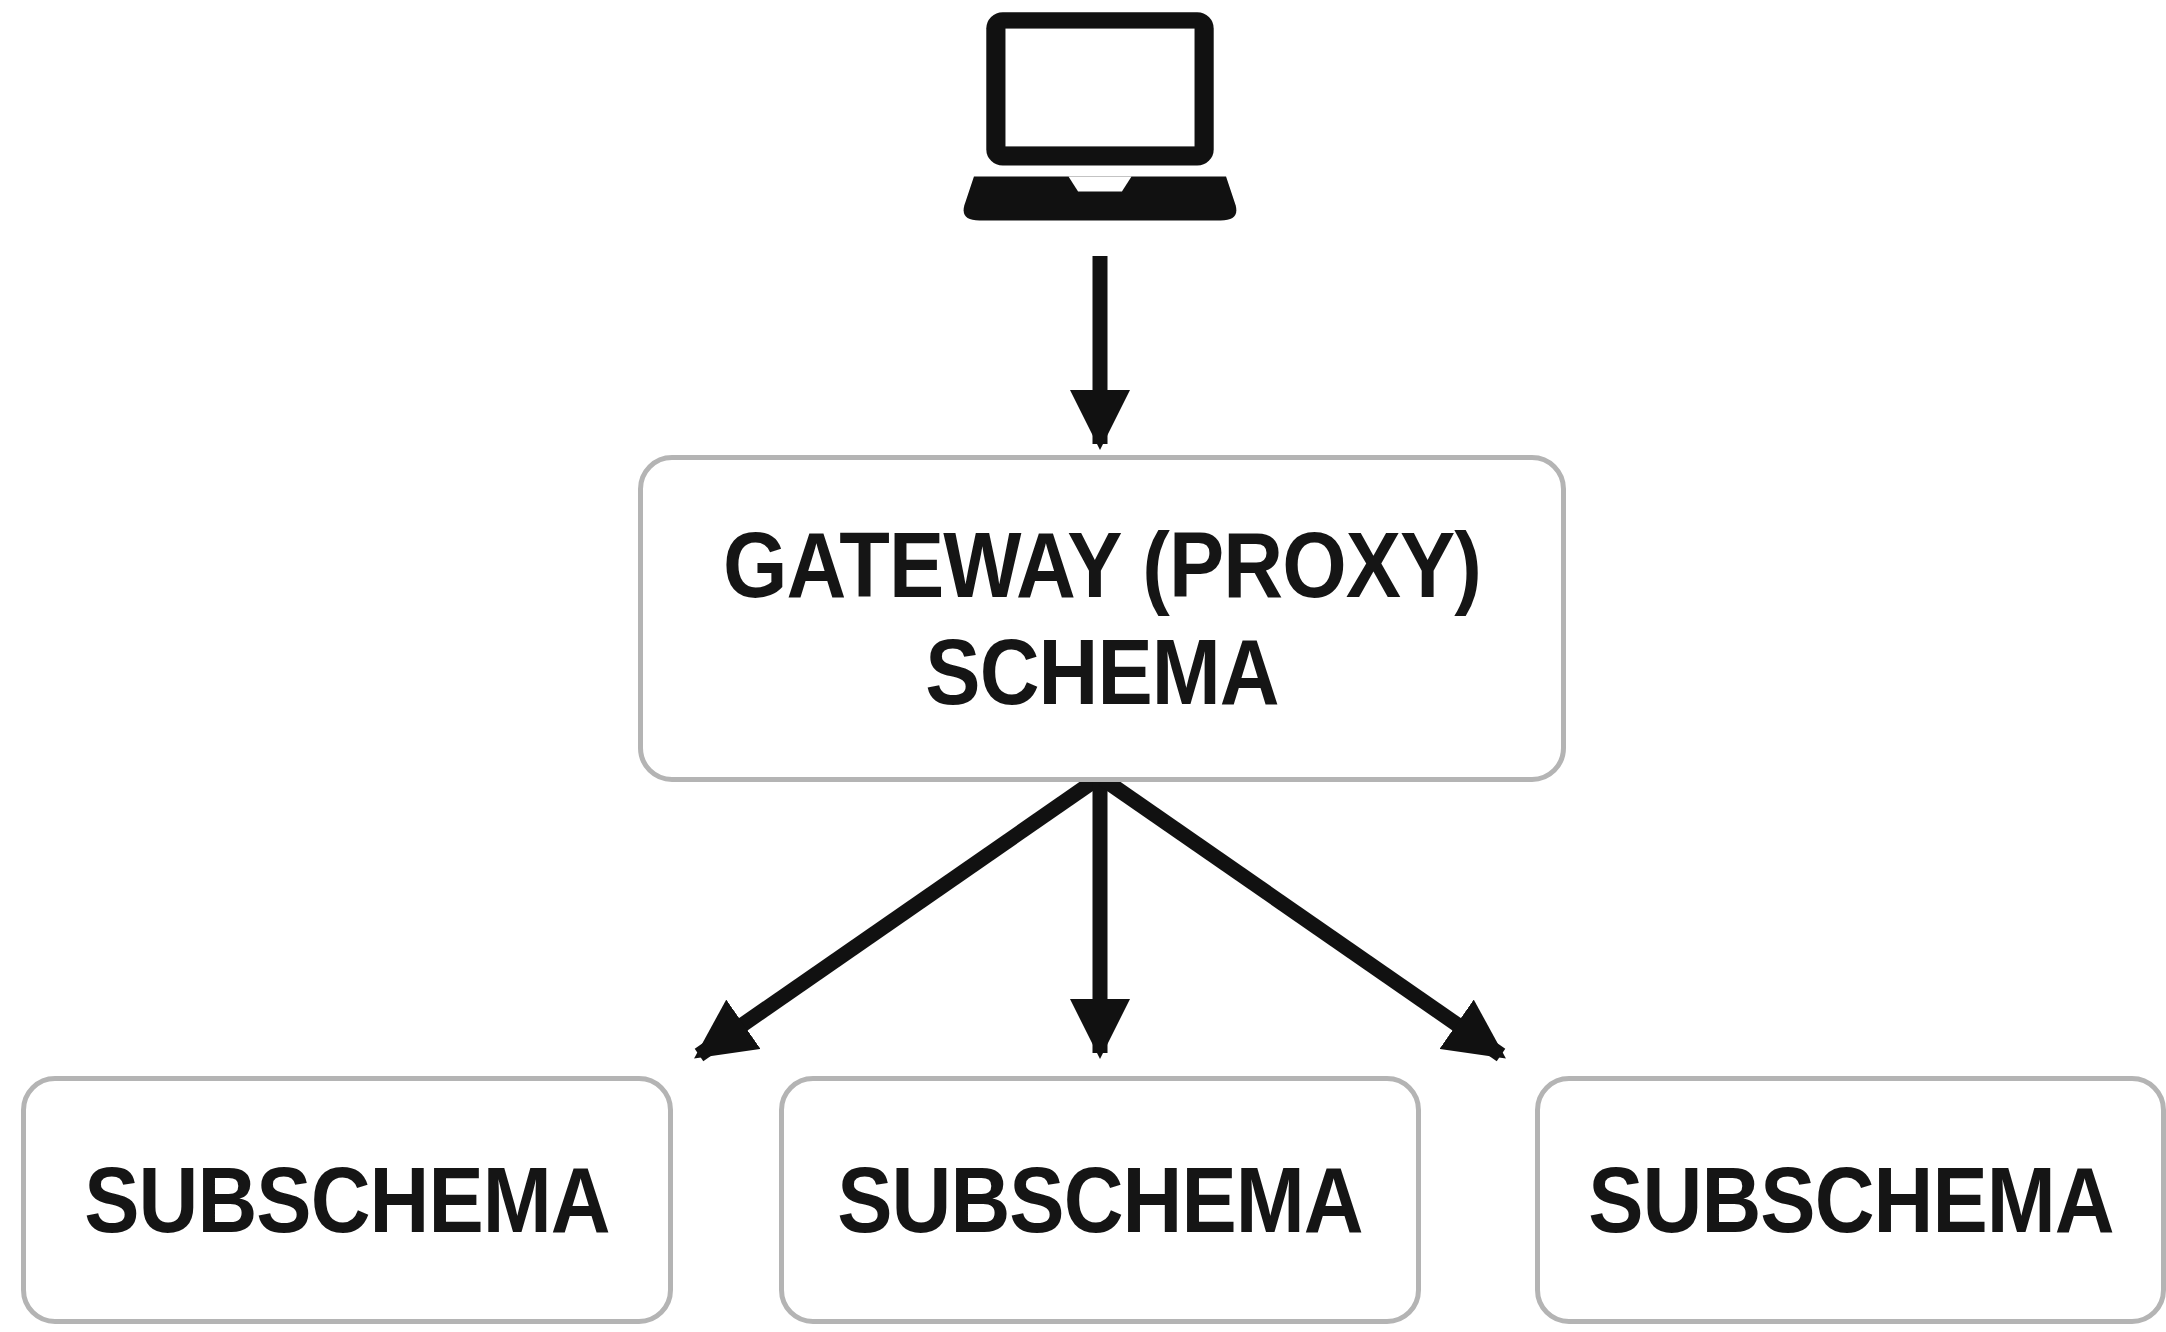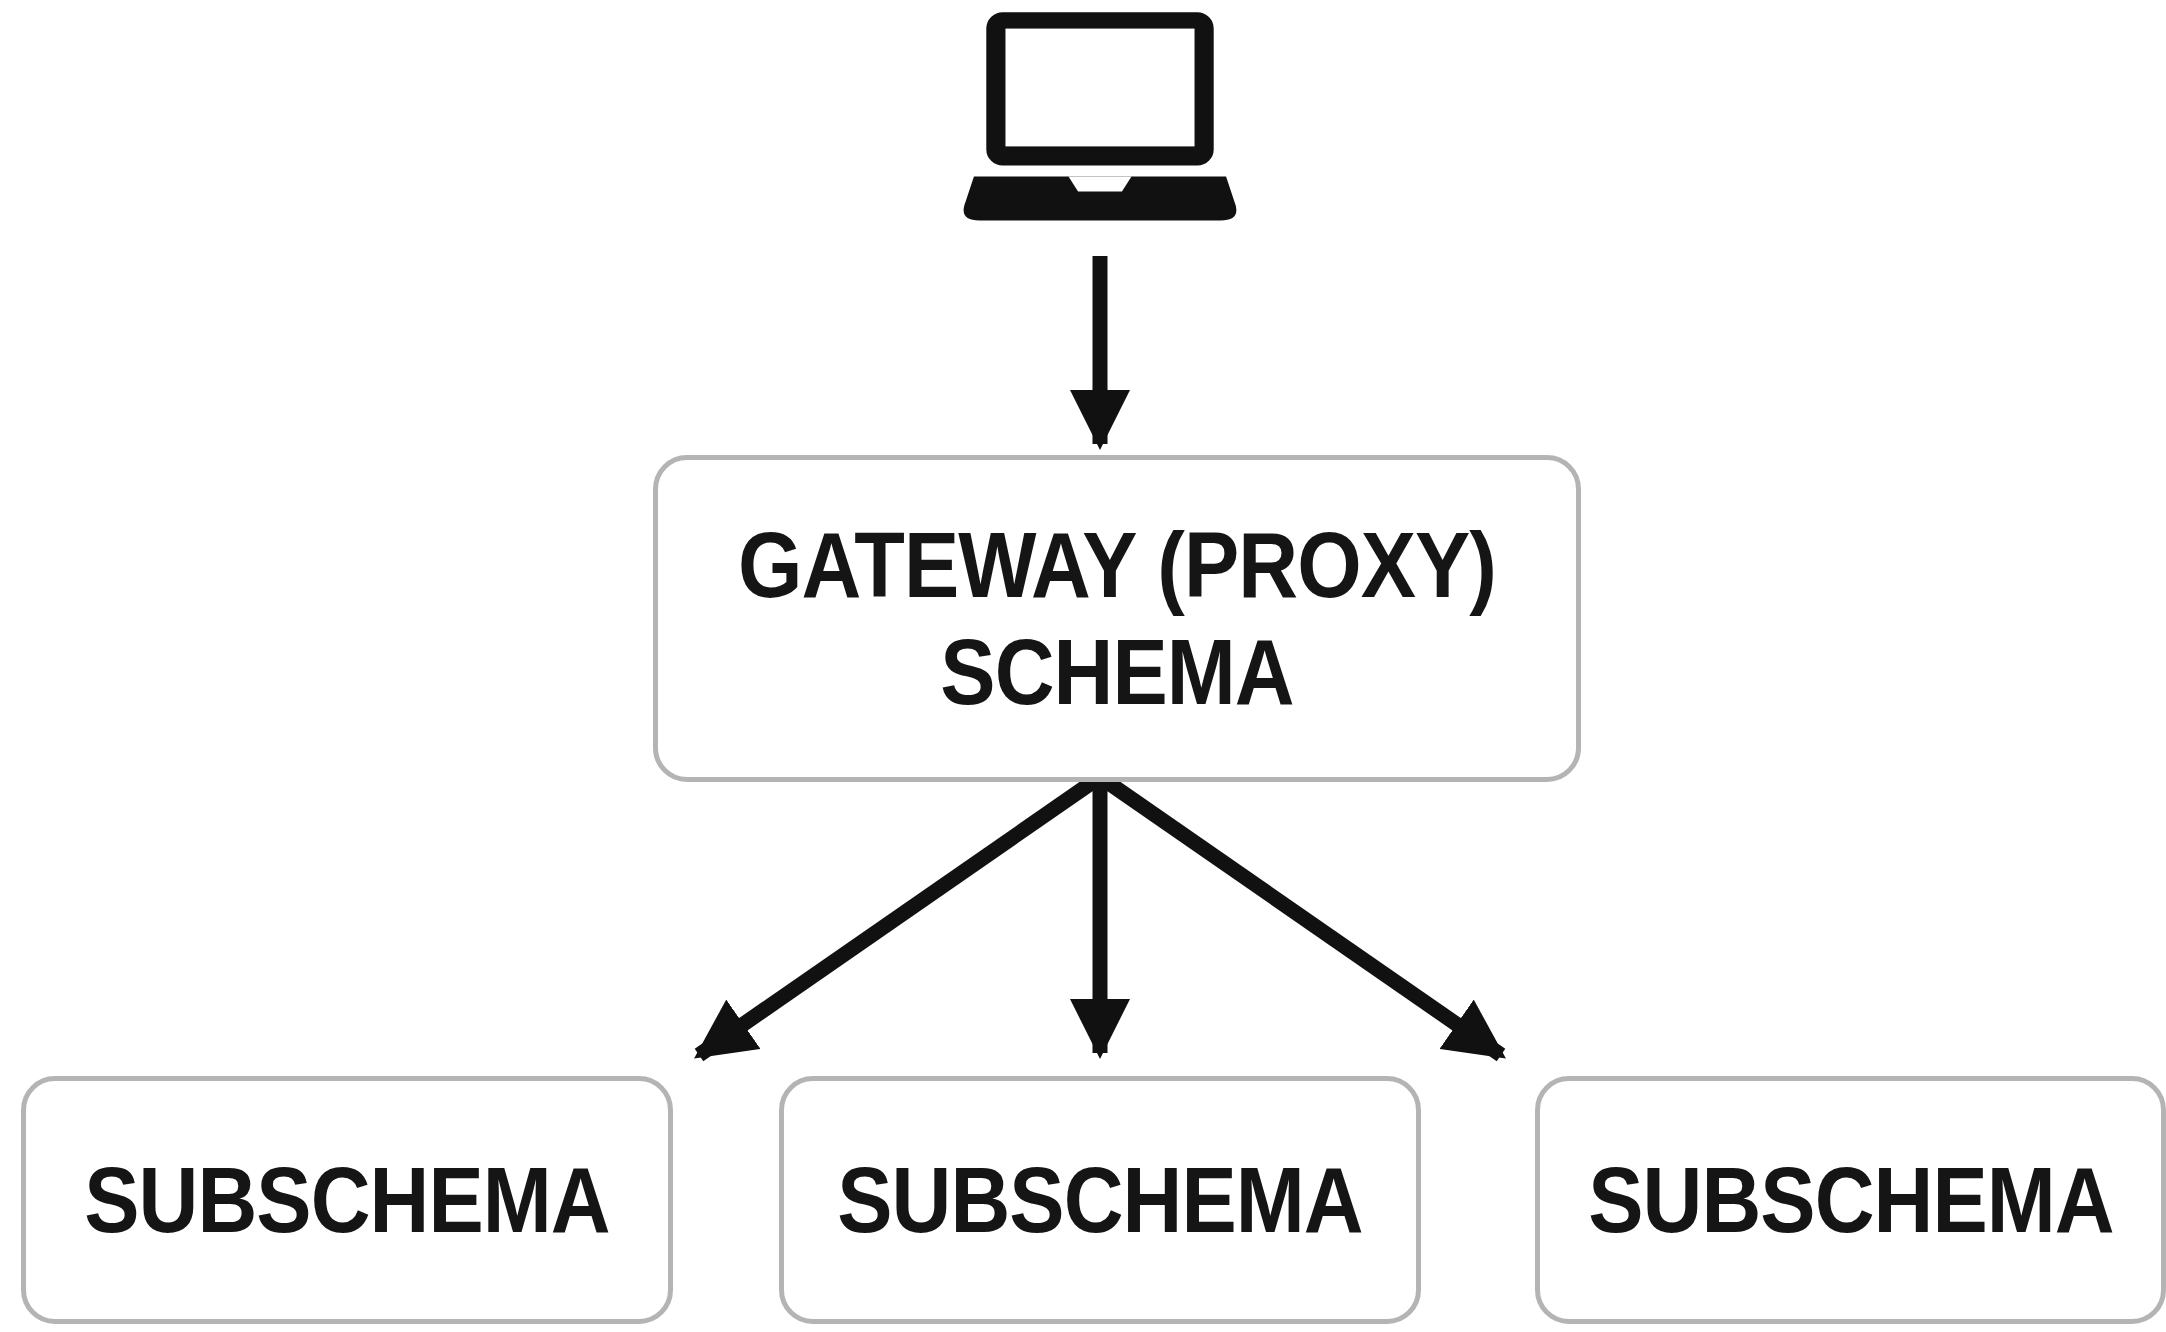--- a/index.html
+++ b/index.html
@@ -28,21 +28,21 @@
   .node .label {
     font-weight: 700;
     color: #151515;
     text-align: center;
     font-size: 92px;
     line-height: 1.16;
     letter-spacing: -1px;
     transform: scaleX(0.9);
     white-space: nowrap;
   }
-  .gateway { left: 653px;  top: 455px;  width: 928px; height: 327px; }
+  .gateway { left: 638px;  top: 455px;  width: 928px; height: 327px; }
   .sub1    { left: 21px;   top: 1076px; width: 652px; height: 248px; }
   .sub2    { left: 779px;  top: 1076px; width: 642px; height: 248px; }
   .sub3    { left: 1535px; top: 1076px; width: 631px; height: 248px; }
   .laptop {
     position: absolute;
     left: 963px;
     top: 12px;
     width: 274px;
     height: 214px;
   }

